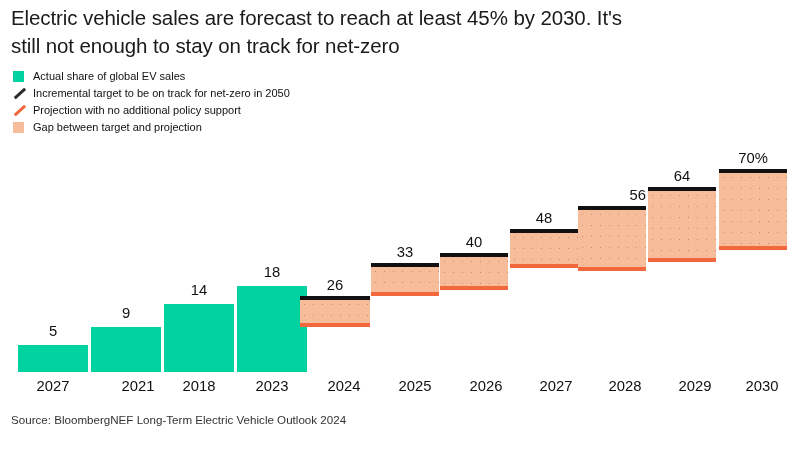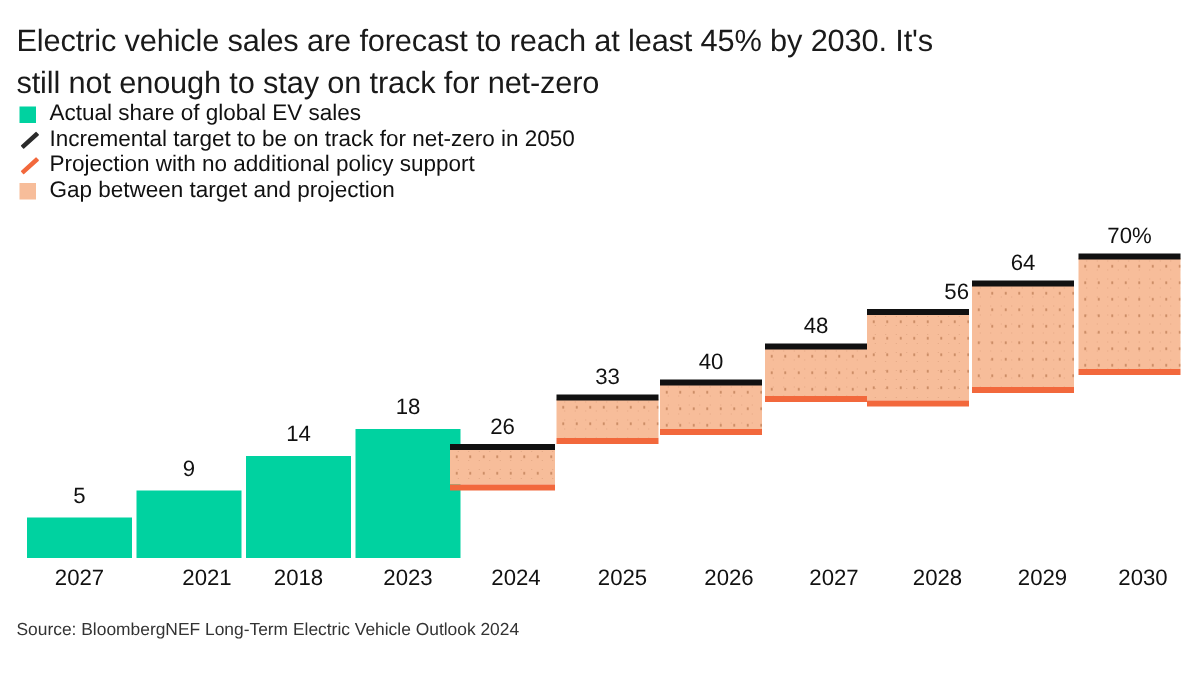--- a/index.html
+++ b/index.html
@@ -13,21 +13,21 @@
     font-family: "Liberation Sans", sans-serif;
     color: #111111;
     overflow: hidden;
     position: relative;
   }
 
   
   .title {
     position: absolute;
     left: 11px;
-    top: 14px;
+    top: 4px;
     width: 770px;
     font-size: 20.5px;
     line-height: 28px;
     color: #1a1a1a;
     letter-spacing: -0.1px;
     white-space: pre-wrap;
   }
 
   
   .legend {
@@ -59,21 +59,21 @@
     position: absolute;
     left: 1px;
     top: 7px;
     width: 14px;
     height: 3.2px;
     transform: rotate(-42deg);
     transform-origin: center;
     border-radius: 0.5px;
   }
   .legend-label {
-    font-size: 15px;
+    font-size: 11px;
     line-height: 16px;
     color: #111111;
     white-space: nowrap;
   }
 
   
   .plot {
     position: absolute;
     left: 0;
     top: 0;

